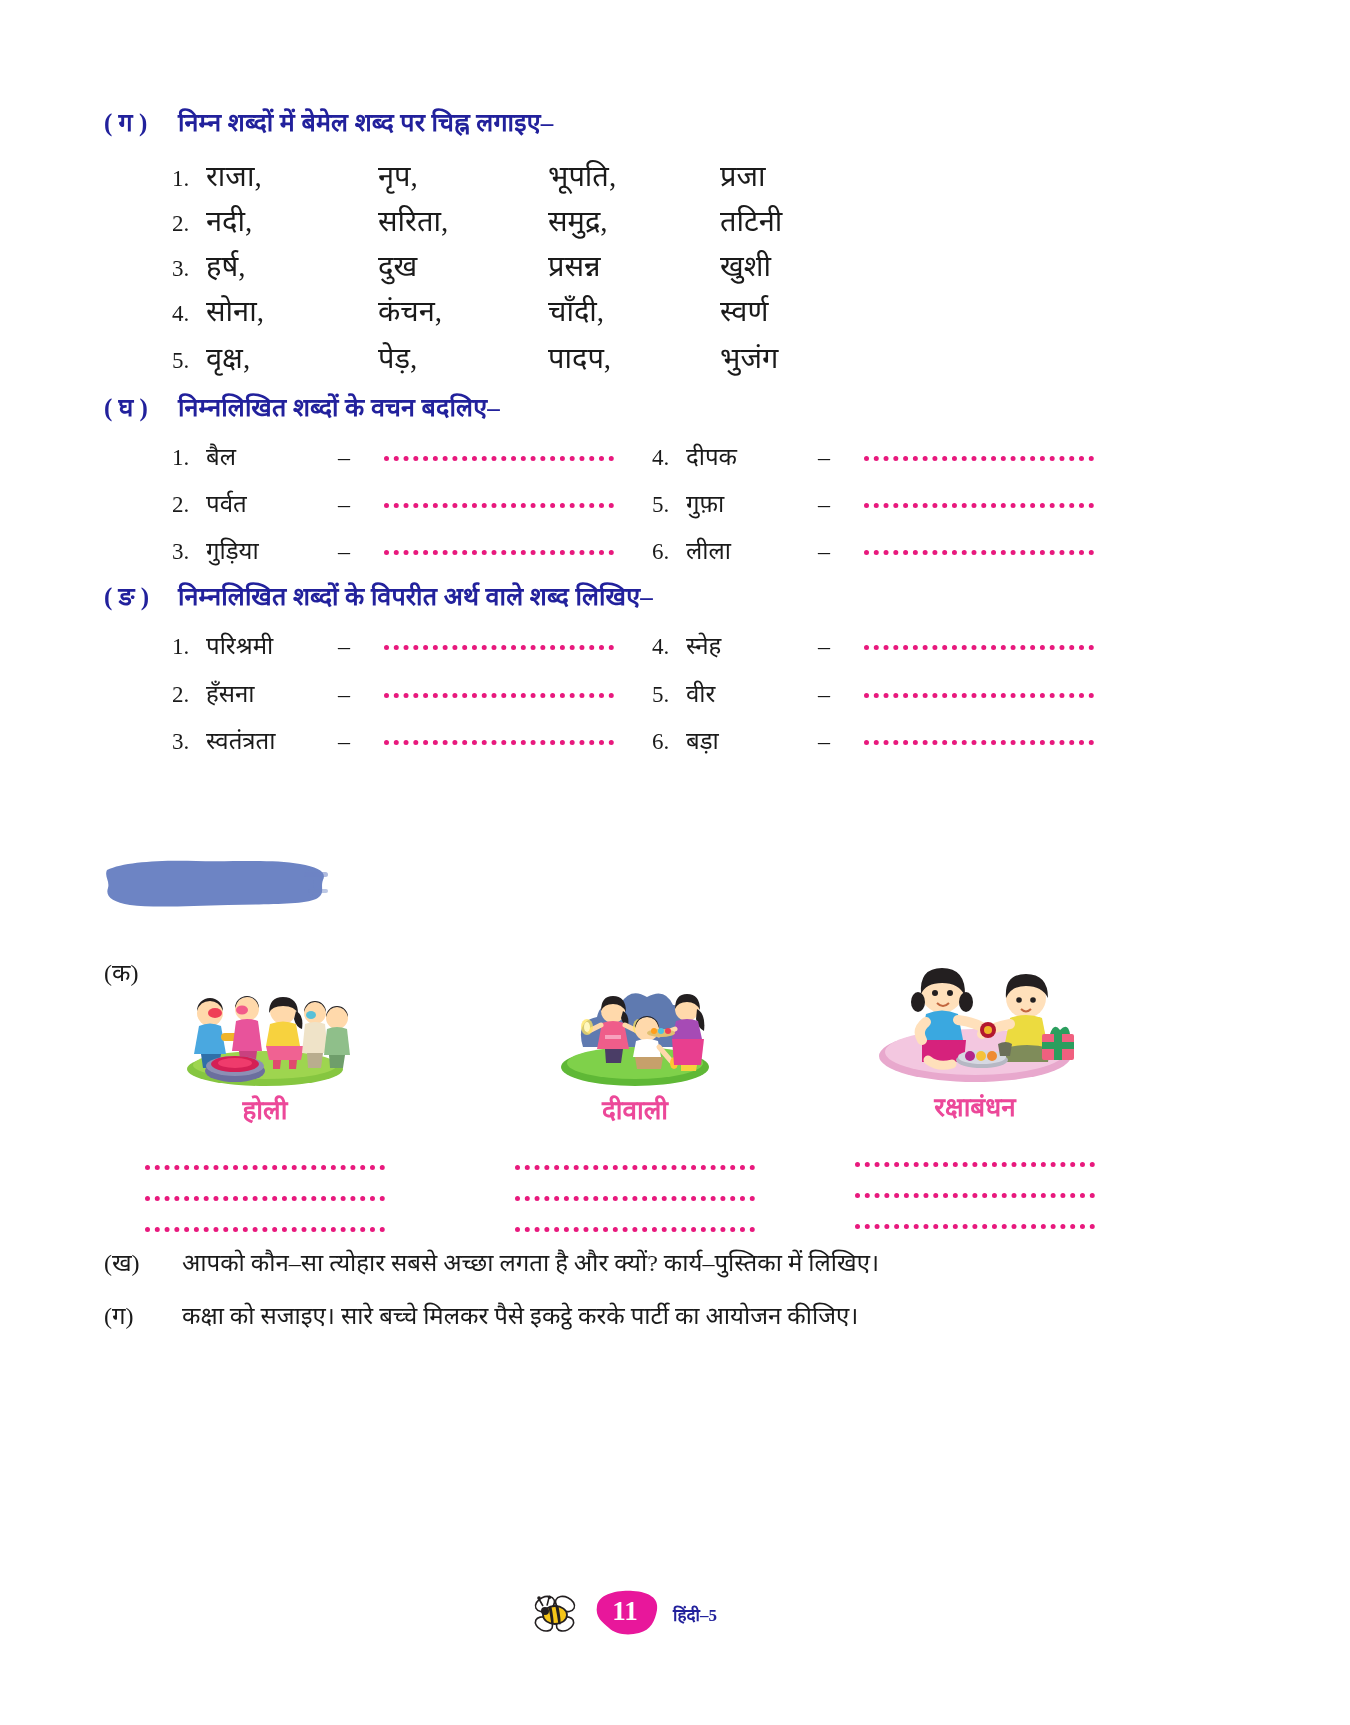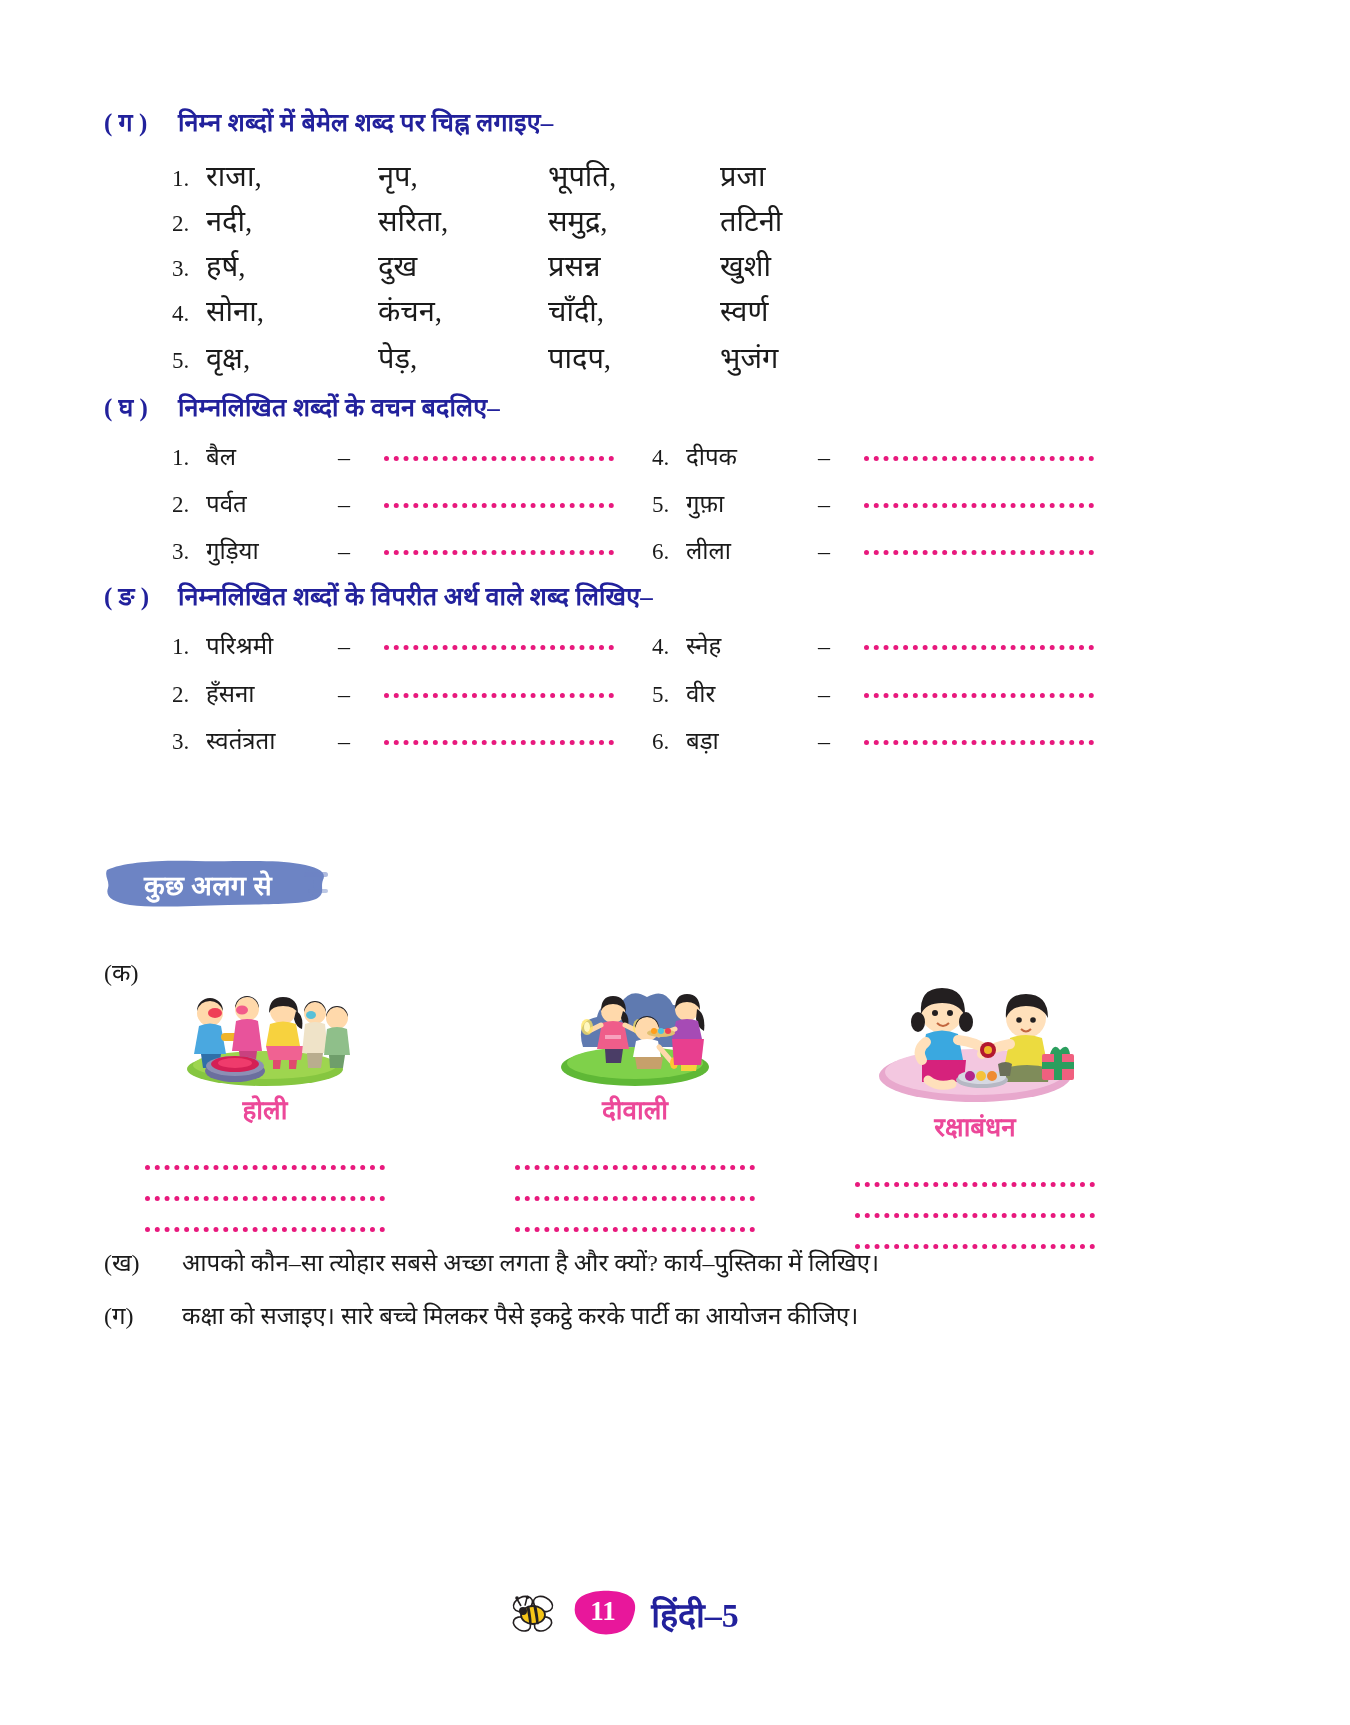--- a/index.html
+++ b/index.html
@@ -172,21 +172,21 @@
   .footer .badge span {
     position: relative;
     color: #ffffff;
     font-weight: bold;
     font-size: 27px;
     top: -3px;
   }
   .footer .subject {
     color: #22219c;
     font-weight: bold;
-    font-size: 34px;
+    font-size: 17px;
   }
 </style>
 </head>
 <body>
 
 <div class="page">
 
   <div class="section-head" style="left:104px; top:104px;">
     <span class="sec-marker">( ग )</span>
     <span class="sec-text">निम्न शब्दों में बेमेल शब्द पर चिह्न लगाइए–</span>
@@ -319,21 +319,20 @@
   <div class="banner">
     <svg width="232" height="52" viewBox="0 0 232 52">
       <path d="M3 12 C 20 4, 55 2, 92 3 C 130 4, 168 1, 196 6 C 214 9, 223 14, 219 22
                C 216 30, 222 36, 212 41 C 198 47, 160 46, 124 47 C 86 48, 48 50, 26 47
                C 8 44, 1 38, 4 30 C 6 23, 0 18, 3 12 Z" fill="#6d84c4"></path>
       <path d="M198 8 C 210 10, 219 15, 217 22 C 215 29, 221 35, 211 40 L 206 40
                C 214 34, 208 29, 210 22 C 212 15, 205 11, 196 9 Z" fill="#6d84c4" opacity="0.75"></path>
       <rect x="200" y="14" width="24" height="5" rx="2.5" fill="#6d84c4" opacity="0.55"></rect>
       <rect x="204" y="31" width="20" height="4" rx="2" fill="#6d84c4" opacity="0.45"></rect>
     </svg>
-    <div class="banner-label">कुछ अलग से</div>
   </div>
 
   <div class="act-row" style="left:104px; top:955px;">
     <span class="marker">(क)</span>
   </div>
 
   <div class="fest" style="left:115px; top:985px;">
     <div class="art">
       <svg width="200" height="104" viewBox="0 0 200 104">
         <ellipse cx="100" cy="84" rx="78" ry="17" fill="#86c640"></ellipse>
@@ -428,21 +427,21 @@
       </svg>
     </div>
     <div class="cap">दीवाली</div>
     <div class="lines">
       <div class="ln"></div>
       <div class="ln"></div>
       <div class="ln"></div>
     </div>
   </div>
 
-  <div class="fest" style="left:825px; top:980px;">
+  <div class="fest" style="left:825px; top:960px;">
     <div class="art" style="height:128px;">
       <svg width="230" height="128" viewBox="0 0 230 128">
         <ellipse cx="115" cy="96" rx="96" ry="26" fill="#e8a8cd"></ellipse>
         <ellipse cx="115" cy="92" rx="90" ry="23" fill="#f3c7e0"></ellipse>
 
         <circle cx="82" cy="32" r="21" fill="#ffe0bb"></circle>
         <path d="M61 34 q-2 -26 21 -26 q24 0 23 28 q-6 -13 -23 -13 q-16 0 -21 11Z" fill="#231f20"></path>
         <ellipse cx="58" cy="42" rx="7" ry="10" fill="#231f20"></ellipse>
         <ellipse cx="106" cy="42" rx="7" ry="10" fill="#231f20"></ellipse>
         <circle cx="75" cy="33" r="3" fill="#231f20"></circle>

